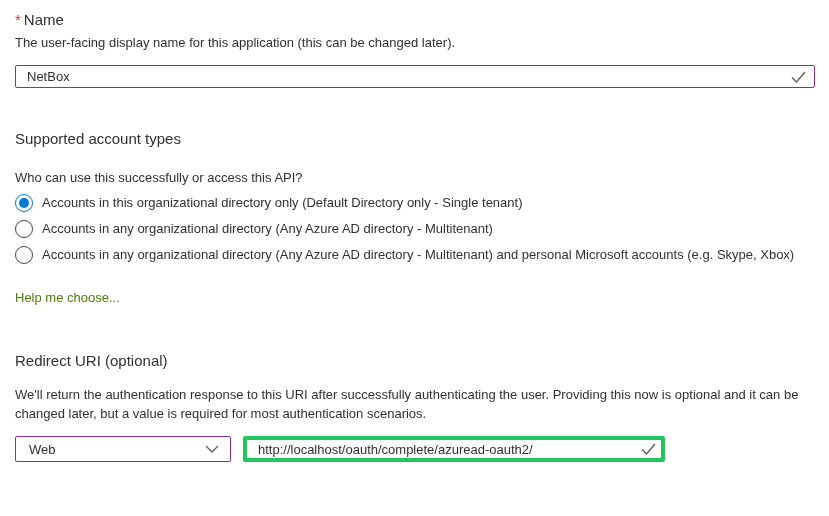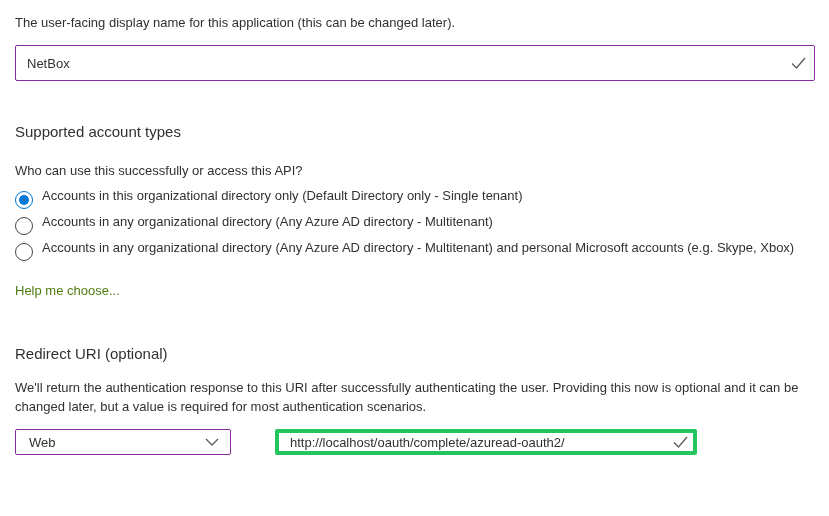--- a/index.html
+++ b/index.html
@@ -25,21 +25,21 @@
     line-height: 17px;
     color: #323130;
   }
   .text-input-wrap {
     position: relative;
     margin-top: 14px;
     width: 800px;
   }
   .text-input {
     width: 100%;
-    height: 36px;
+    height: 23px;
     border: 1px solid #8a2da5;
     border-radius: 2px;
     padding: 0 28px 0 11px;
     font-family: "Liberation Sans", sans-serif;
     font-size: 13px;
     color: #323130;
     outline: none;
     background: #fff;
   }
   .check-icon {
@@ -47,21 +47,21 @@
     right: 9px; top: 50%;
     transform: translateY(-50%);
     width: 15px; height: 13px;
     pointer-events: none;
   }
   .h2 { margin-top: 41px; }
   .question { margin-top: 20px; line-height: 17px; }
   .radio-group { margin-top: 4px; }
   .radio-row {
     display: flex;
-    align-items: flex-end;
+    align-items: center;
     height: 26px;
     cursor: pointer;
   }
   .radio-circle {
     width: 18px; height: 18px;
     border: 1px solid #484644;
     border-radius: 50%;
     margin-right: 9px;
     position: relative;
     flex: 0 0 auto;
@@ -87,21 +87,20 @@
   .h2b { margin-top: 45px; }
   .redirect-desc {
     margin-top: 14px;
     line-height: 19px;
     max-width: 802px;
   }
   .uri-row {
     margin-top: 13px;
     display: flex;
     align-items: flex-start;
-    gap: 32px;
   }
   .platform-select {
     position: relative;
     width: 216px;
     height: 26px;
     border: 1px solid #8a2da5;
     border-radius: 2px;
     background: #fff;
     display: flex;
     align-items: center;
@@ -131,20 +130,23 @@
     font-size: 13px;
     color: #323130;
     outline: none;
     background: #fff;
   }
 </style>
 </head>
 <body>
 
 <div>
+  <div class="section-label">
+    <span class="required-asterisk">*</span><span>Name</span>
+  </div>
   <div class="desc">The user-facing display name for this application (this can be changed later).</div>
   <div class="text-input-wrap">
     <input class="text-input" type="text" value="NetBox" style="">
     <svg class="check-icon" viewBox="0 0 15 13">
       <path d="M1 7 L5.5 11.5 L14 1.5" fill="none" stroke="#605e5c" stroke-width="1.4"></path>
     </svg>
   </div>
 </div>
 
 <div>

